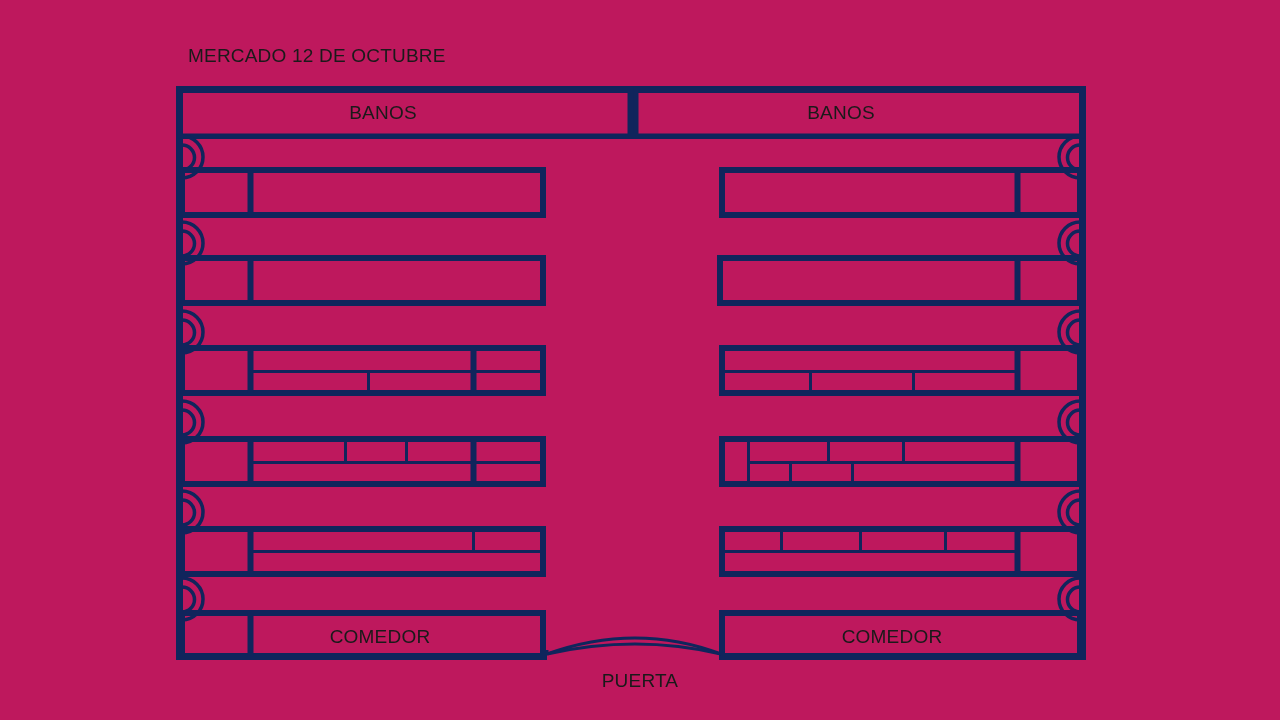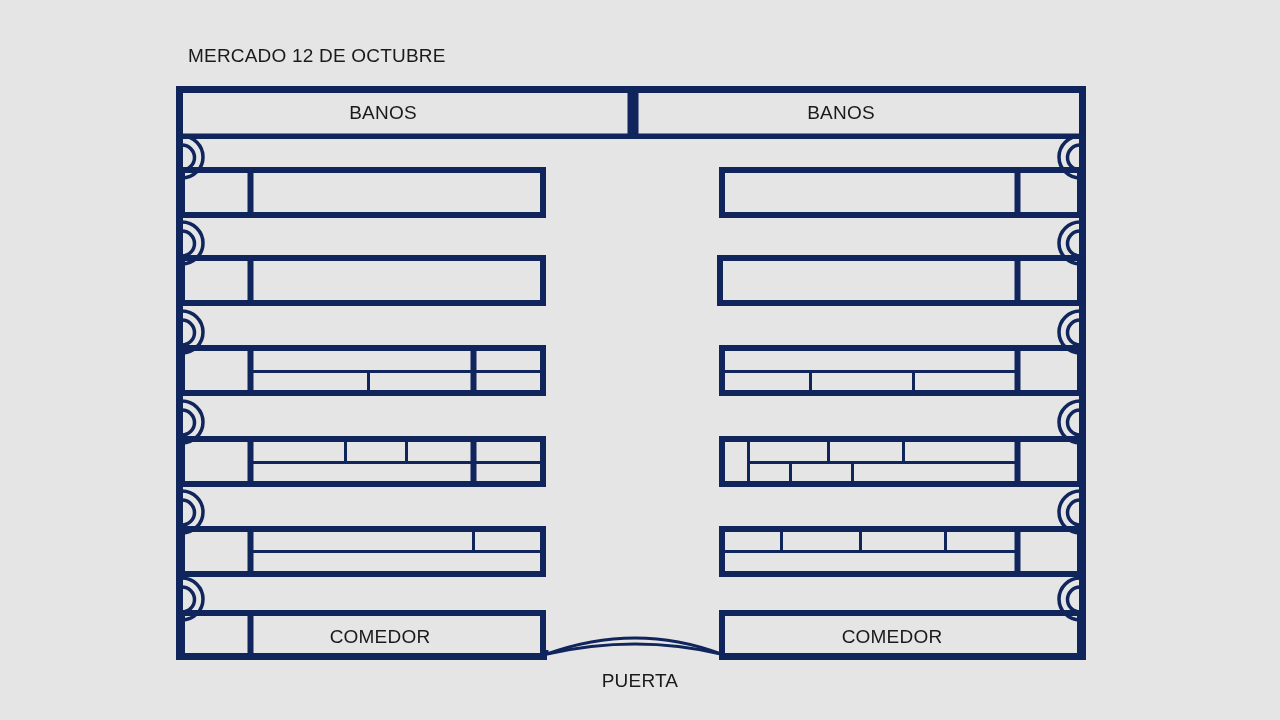--- a/index.html
+++ b/index.html
@@ -12,21 +12,21 @@
     width: 1280px;
     height: 720px;
     overflow: hidden;
     font-family: "Liberation Sans", sans-serif;
     color: #000000;
   }
   #plan-root {
     position: relative;
     width: 1280px;
     height: 720px;
-    background: #e5e5e5;
+    background: #be185d;
   }
   svg#floorplan {
     position: absolute;
     top: 0;
     left: 0;
     width: 1280px;
     height: 720px;
     display: block;
   }
   .plan-title {

